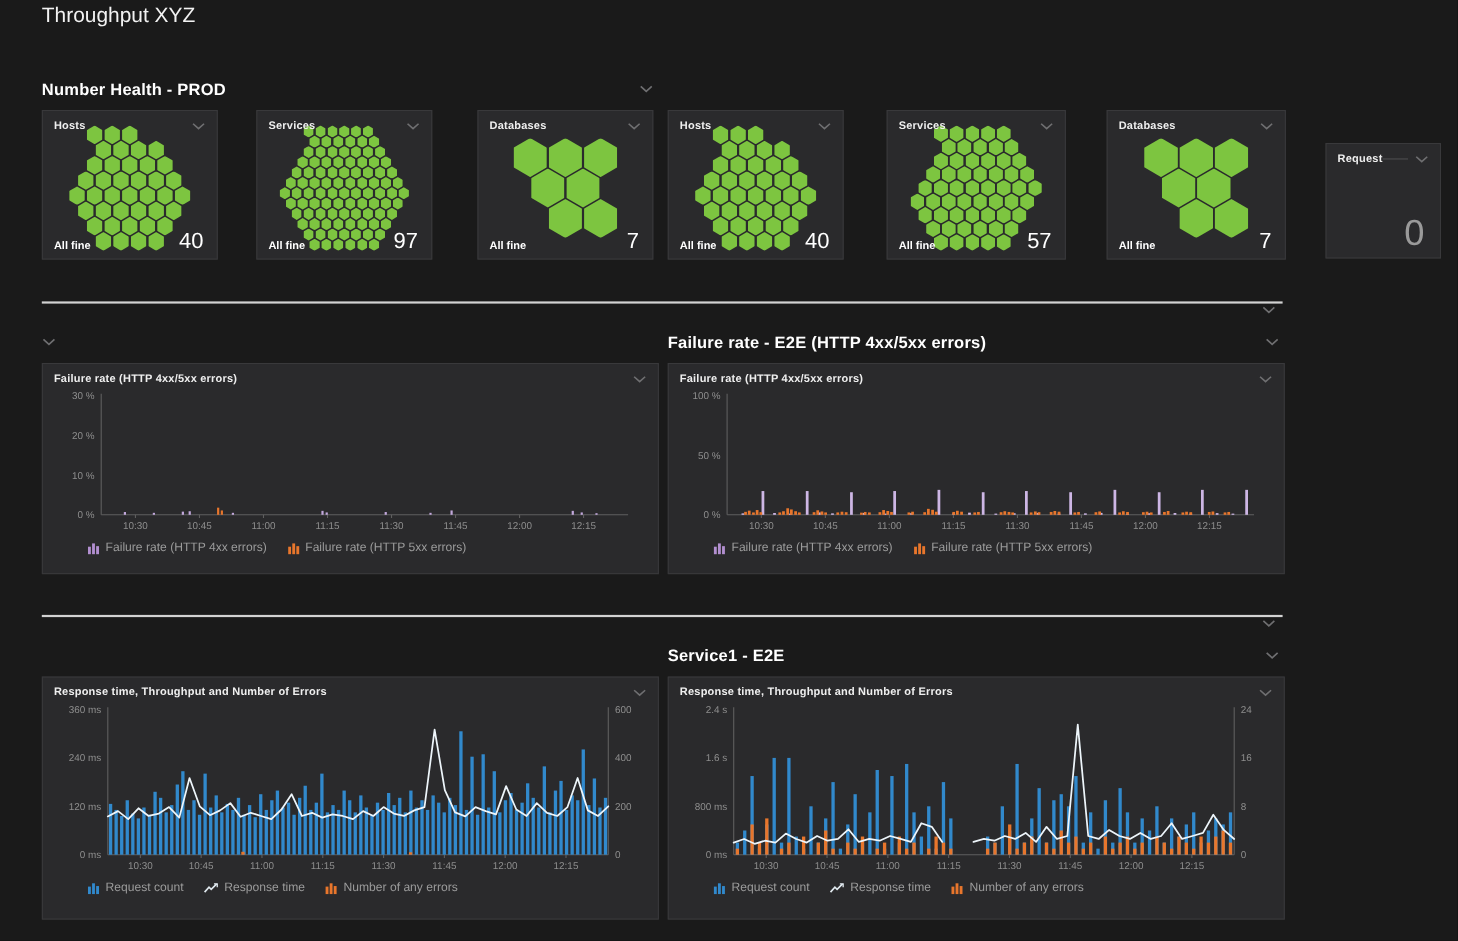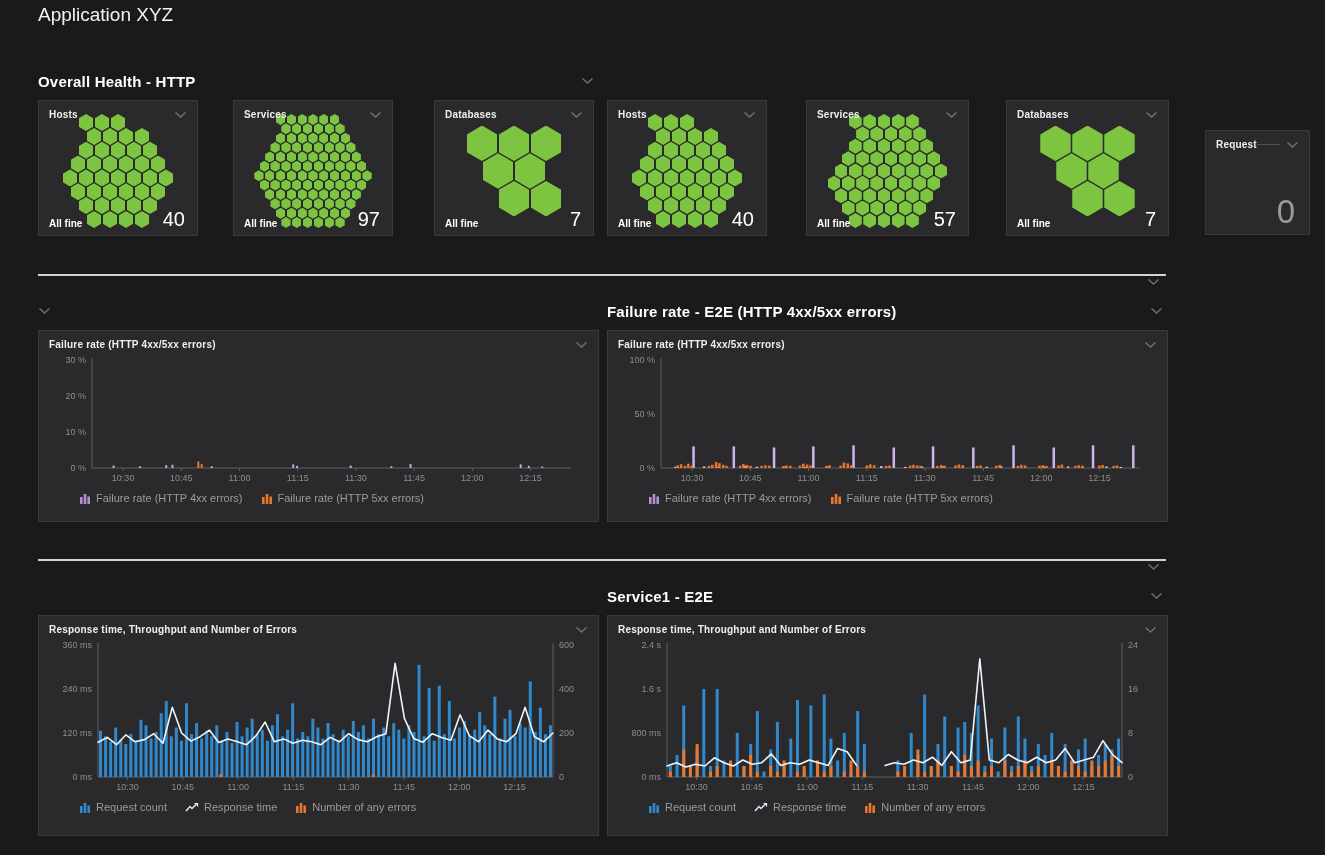--- a/index.html
+++ b/index.html
@@ -26,24 +26,24 @@
   .legend{display:flex;align-items:center;gap:18px;margin:4px 0 0 40px;}
   .legend-item{display:flex;align-items:center;gap:5px;font-size:11px;color:#9b9b9b;cursor:pointer;}
   .plot{display:block;margin:2px auto 0 auto;}
   text.axis{font-family:"Liberation Sans",sans-serif;font-size:9px;fill:#8e8e8e;}
 </style>
 </head>
 <body>
 
 <div class="page">
 
-  <h1 class="page-title">Application XYZ</h1>
+  <h1 class="page-title">Throughput XYZ</h1>
 
   <div class="sec-title" style="left:38px;top:71px;width:556px;">
-    <span class="txt">Overall Health - HTTP</span>
+    <span class="txt">Number Health - PROD</span>
     <span class="chev">
         <svg width="13" height="8" viewBox="0 0 13 8" fill="none" stroke-width="1.5">
           <path d="M1.5 1.5 L6.5 6 L11.5 1.5"></path>
         </svg>
       </span>
   </div>
 
   <div class="tile" style="left:38px;top:100px;width:160px;height:136px;">
     <div class="tile-head">
         <span class="tile-title">Hosts</span>

